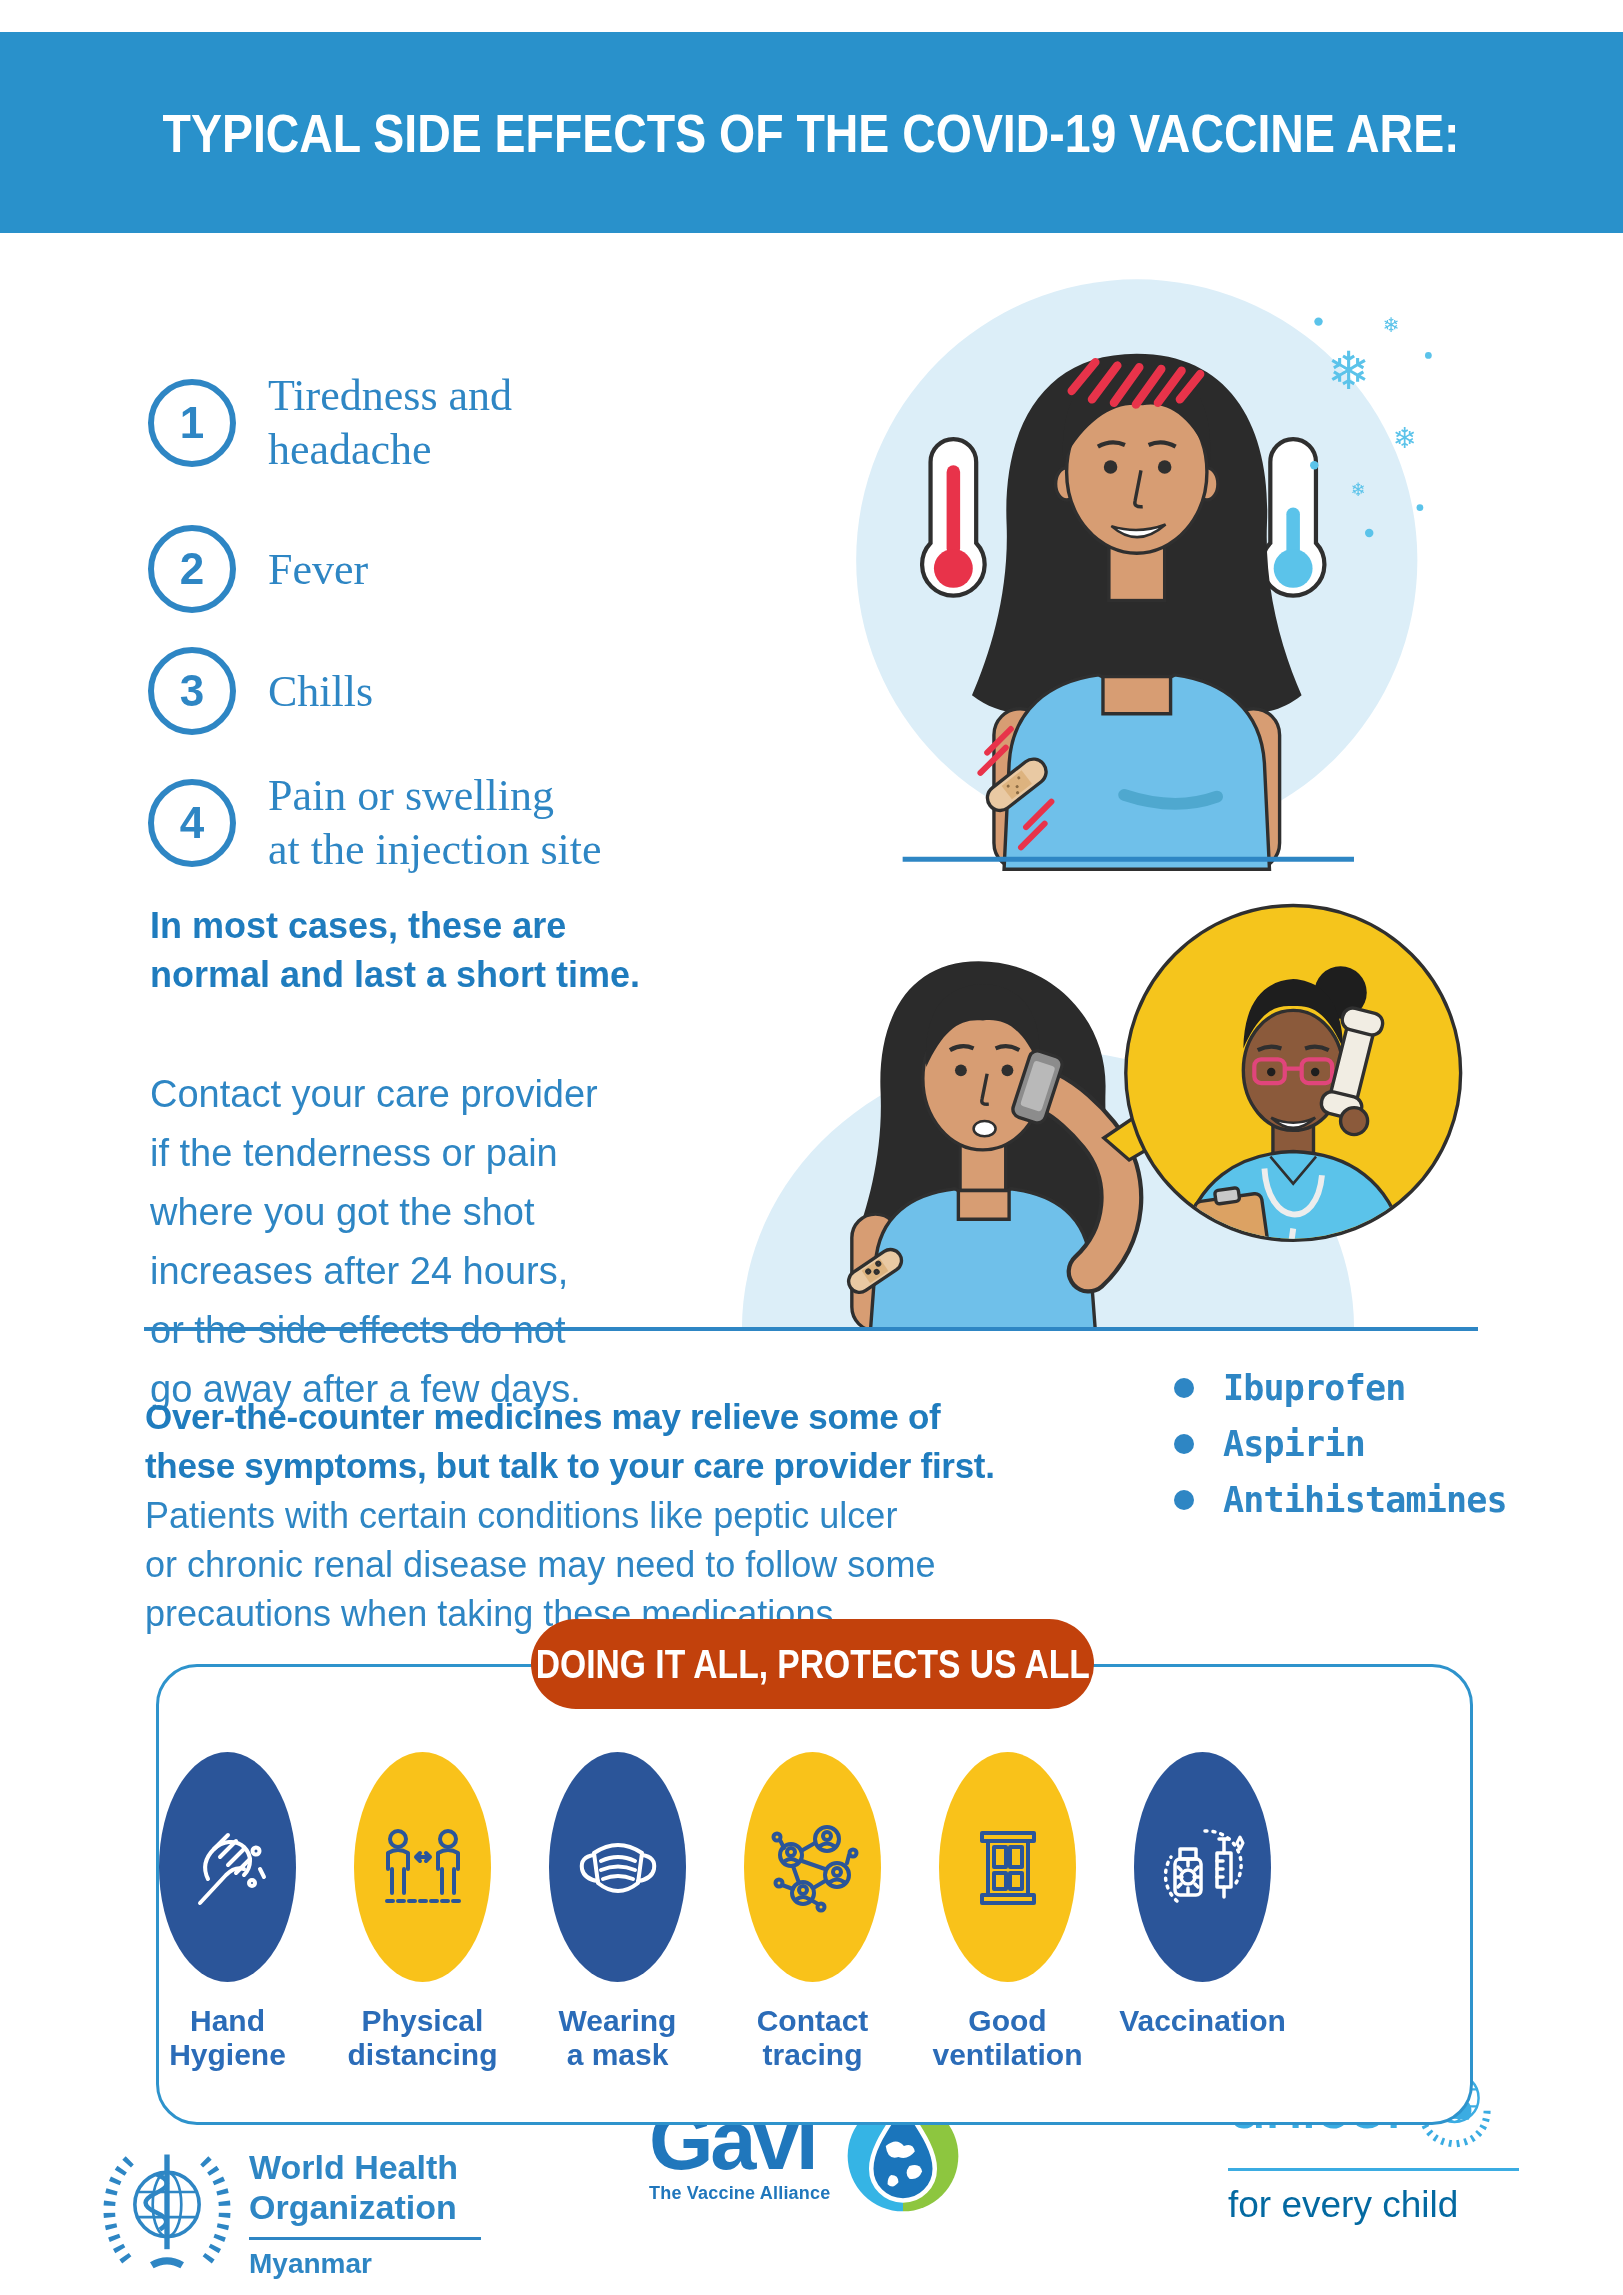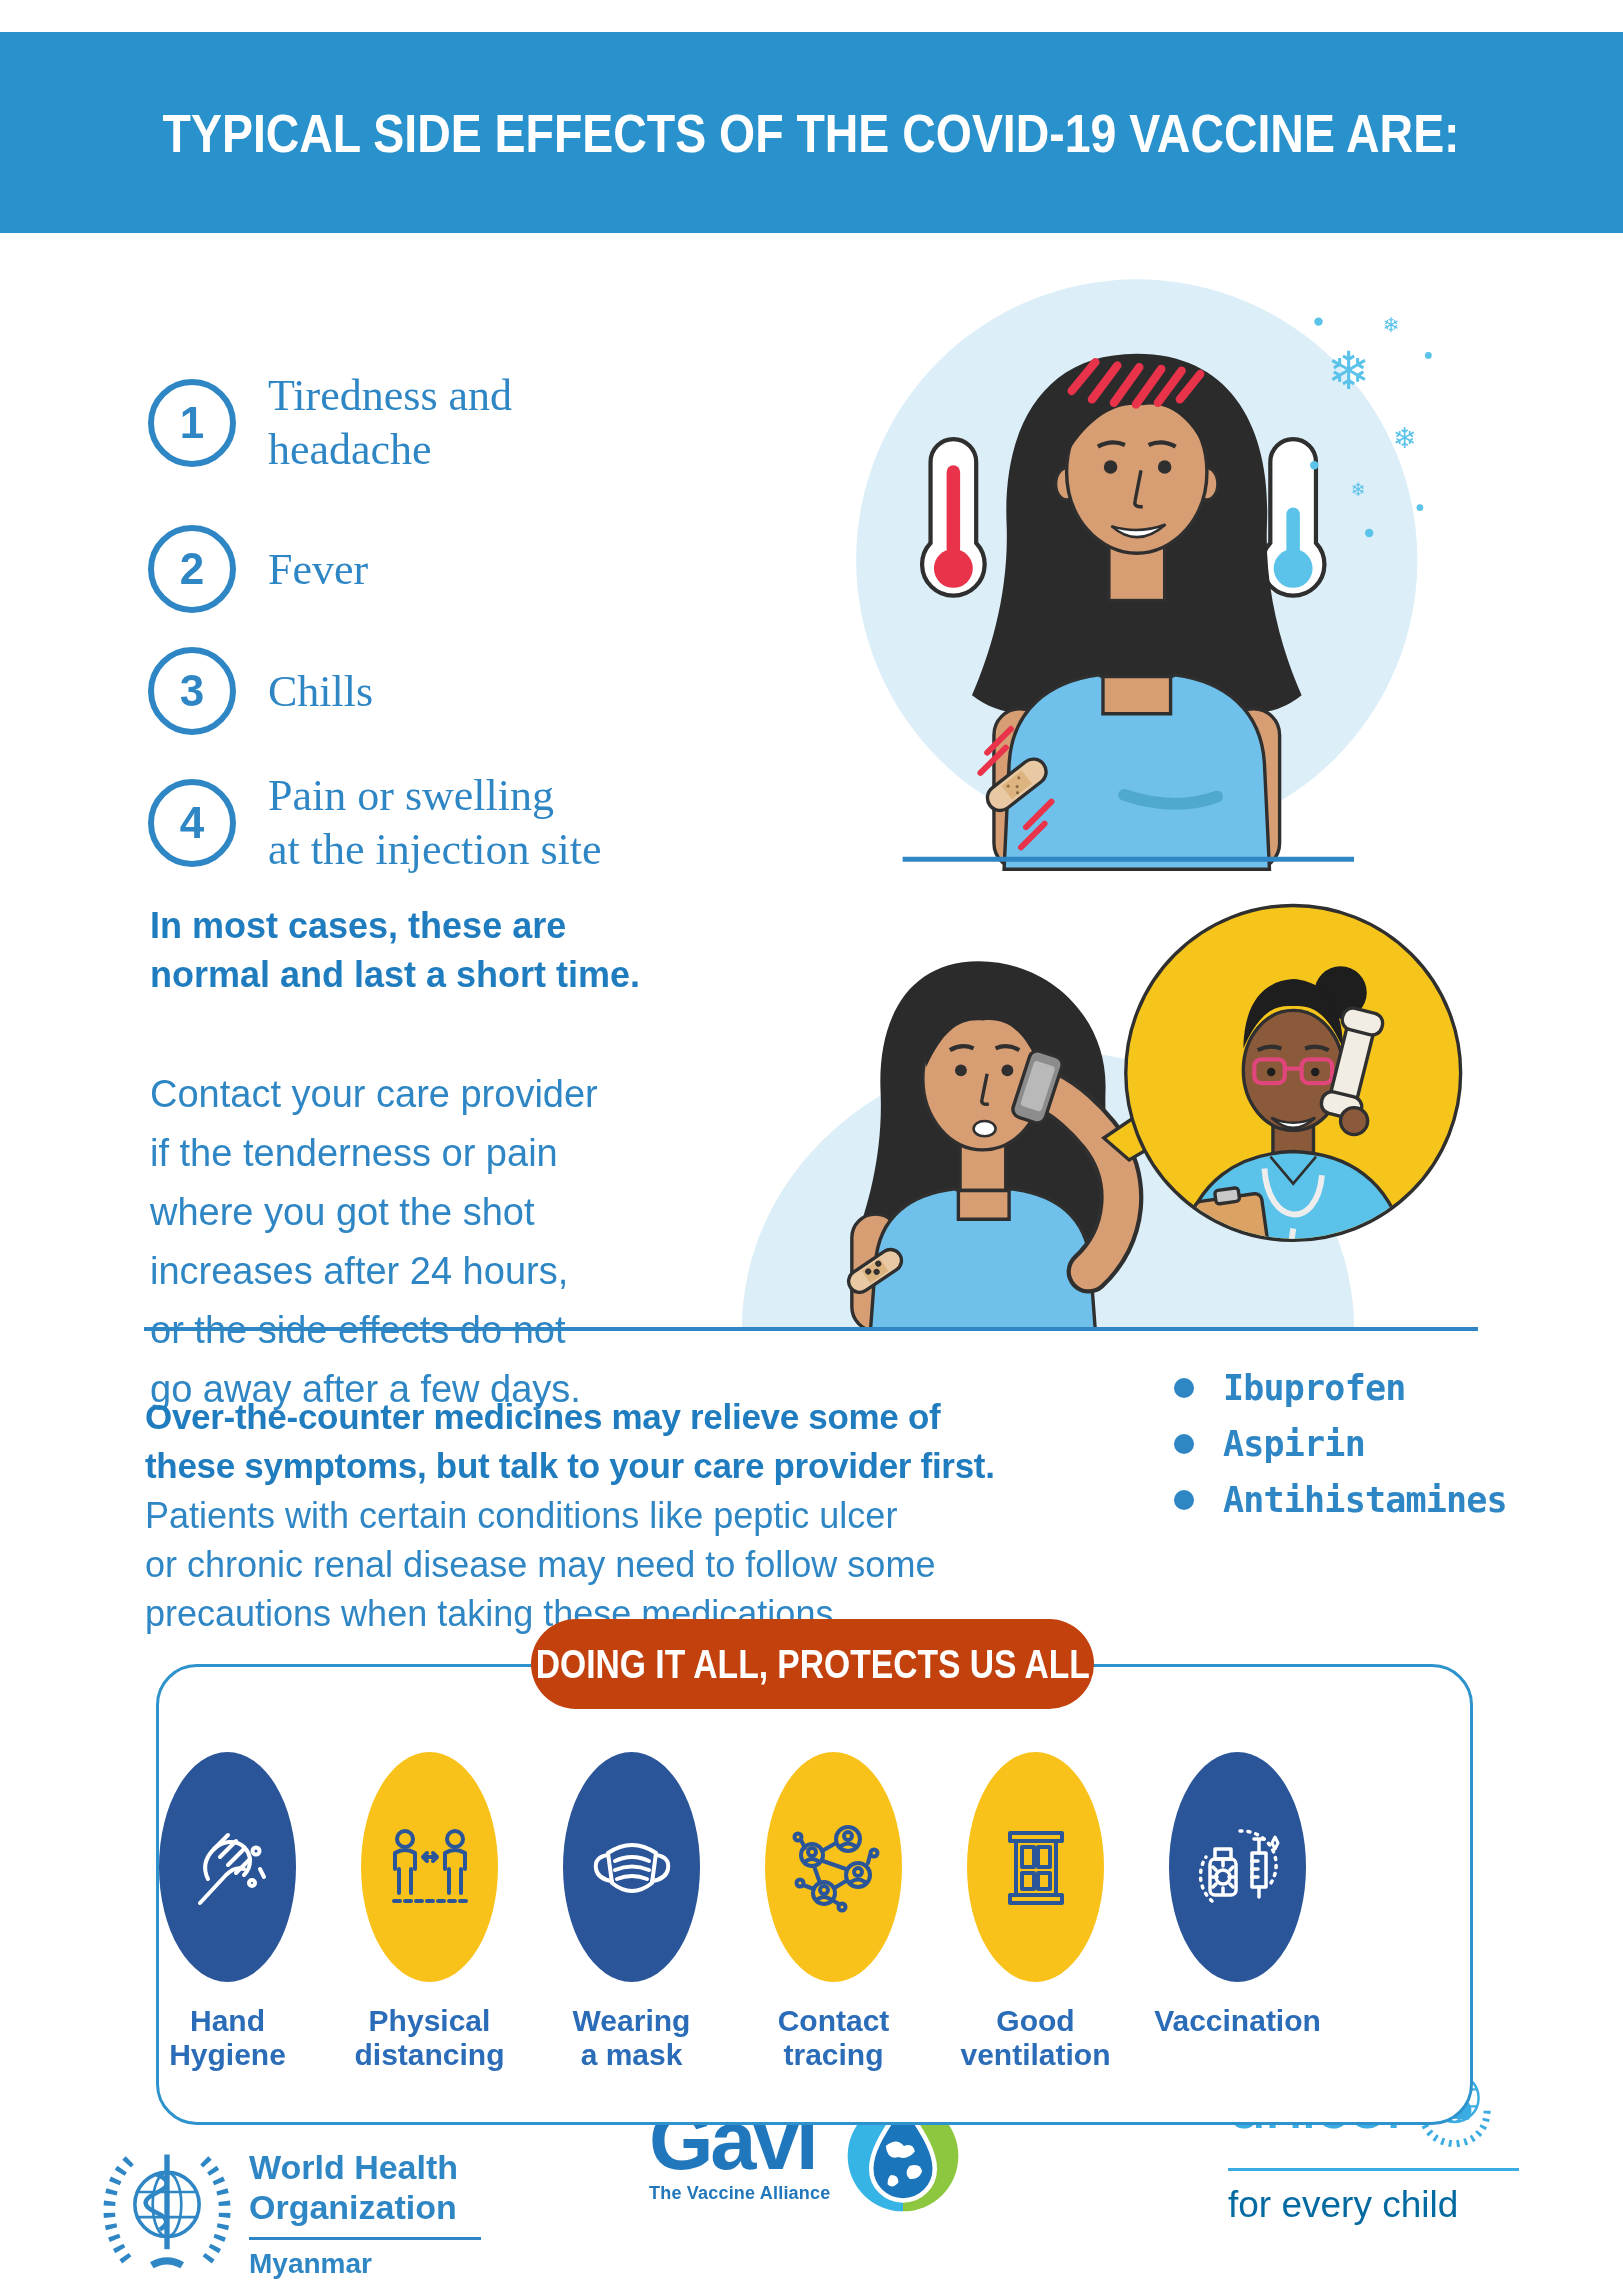--- a/index.html
+++ b/index.html
@@ -40,21 +40,21 @@
   .med-label { margin-left:29px; color:#2E86C4; font-weight:bold; font-size:35px;
                font-family:"DejaVu Sans Mono", monospace; letter-spacing:-0.8px; }
 
   
   .pill { position:absolute; left:531px; top:1587px; width:563px; height:90px; background:#c2410c;
           border-radius:46px; display:flex; align-items:center; justify-content:center; z-index:3; }
   .pill .pill-text { color:#ffffff; font-weight:bold; font-size:41px; display:inline-block;
                      transform:scaleX(0.82); white-space:nowrap; }
   .measures-box { position:absolute; left:156px; top:1632px; width:1317px; height:461px;
                   border:3.4px solid #2E93CC; border-radius:41px; background:#ffffff; z-index:1; }
-  .measures-row { position:absolute; left:130px; top:1720px; display:flex; z-index:2;gap:7px; }
+  .measures-row { position:absolute; left:130px; top:1720px; display:flex; z-index:2; }
   .measure { width:195px; display:flex; flex-direction:column; align-items:center; }
   .m-ellipse { width:137px; height:230px; border-radius:50%; display:flex; align-items:center; justify-content:center; }
   .m-ellipse.navy { background:#2B5599; }
   .m-ellipse.yellow { background:#F9C21A; }
   .m-ellipse svg { width:100px; height:100px; }
   .m-label { margin-top:22px; color:#2B6CB8; font-weight:bold; font-size:30px; line-height:34px;
              text-align:center; white-space:pre-line; }
 
   
   .who { position:absolute; left:100px; top:2110px; display:flex; }

